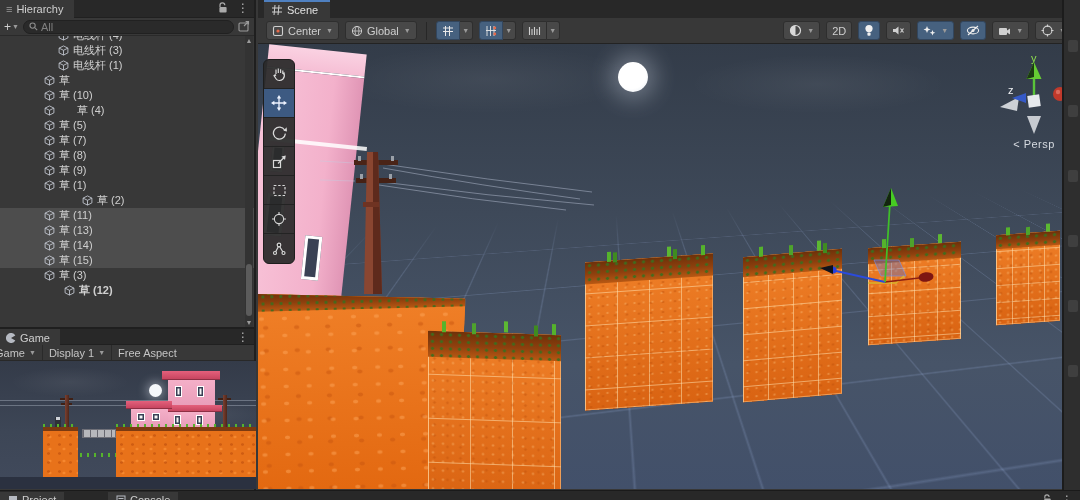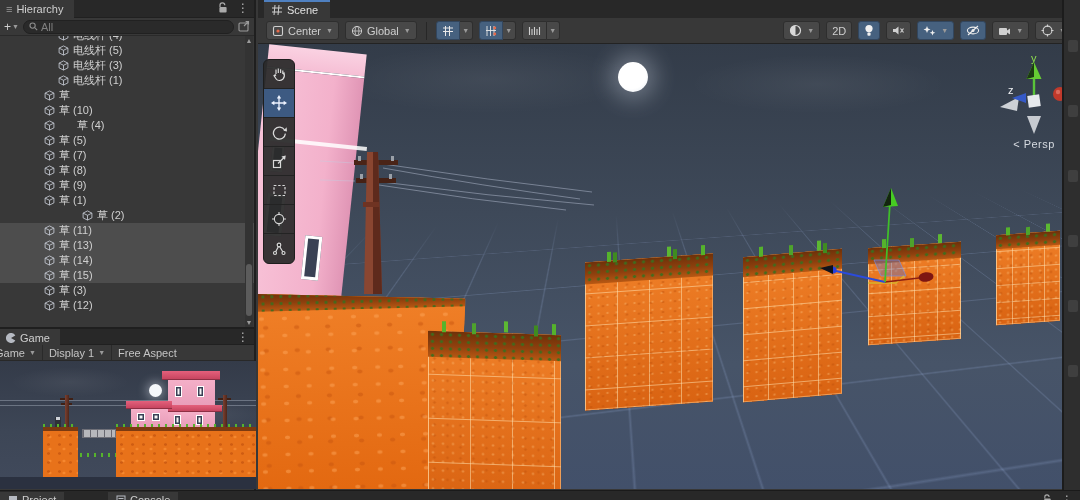--- a/index.html
+++ b/index.html
@@ -153,47 +153,38 @@
           <div class="hier-row" style="padding-left: 58px;">
             <span class="cube">
               <svg width="11" height="11" viewBox="0 0 12 12">
                 <path d="M6 1 L10.8 3.4 V8.6 L6 11 L1.2 8.6 V3.4 Z" fill="none" stroke="#c9ced8" stroke-width="0.9"></path>
                 <path d="M1.2 3.4 L6 5.8 L10.8 3.4 M6 5.8 V11" fill="none" stroke="#c9ced8" stroke-width="0.9"></path>
               </svg>
             </span>
             <span class="hlabel">电线杆 (4)</span>
           </div>
 
+
           <div class="hier-row" style="padding-left: 58px;">
             <span class="cube">
               <svg width="11" height="11" viewBox="0 0 12 12">
                 <path d="M6 1 L10.8 3.4 V8.6 L6 11 L1.2 8.6 V3.4 Z" fill="none" stroke="#c9ced8" stroke-width="0.9"></path>
                 <path d="M1.2 3.4 L6 5.8 L10.8 3.4 M6 5.8 V11" fill="none" stroke="#c9ced8" stroke-width="0.9"></path>
               </svg>
             </span>
-            <span class="hlabel">电线杆 (5)</span>
+            <span class="hlabel">电线杆 (3)</span>
           </div>
 
           <div class="hier-row" style="padding-left: 58px;">
             <span class="cube">
               <svg width="11" height="11" viewBox="0 0 12 12">
                 <path d="M6 1 L10.8 3.4 V8.6 L6 11 L1.2 8.6 V3.4 Z" fill="none" stroke="#c9ced8" stroke-width="0.9"></path>
                 <path d="M1.2 3.4 L6 5.8 L10.8 3.4 M6 5.8 V11" fill="none" stroke="#c9ced8" stroke-width="0.9"></path>
               </svg>
             </span>
-            <span class="hlabel">电线杆 (3)</span>
-          </div>
-
-          <div class="hier-row" style="padding-left: 58px;">
-            <span class="cube">
-              <svg width="11" height="11" viewBox="0 0 12 12">
-                <path d="M6 1 L10.8 3.4 V8.6 L6 11 L1.2 8.6 V3.4 Z" fill="none" stroke="#c9ced8" stroke-width="0.9"></path>
-                <path d="M1.2 3.4 L6 5.8 L10.8 3.4 M6 5.8 V11" fill="none" stroke="#c9ced8" stroke-width="0.9"></path>
-              </svg>
-            </span>
             <span class="hlabel">电线杆 (1)</span>
           </div>
 
           <div class="hier-row" style="padding-left: 44px;">
             <span class="cube">
               <svg width="11" height="11" viewBox="0 0 12 12">
                 <path d="M6 1 L10.8 3.4 V8.6 L6 11 L1.2 8.6 V3.4 Z" fill="none" stroke="#c9ced8" stroke-width="0.9"></path>
                 <path d="M1.2 3.4 L6 5.8 L10.8 3.4 M6 5.8 V11" fill="none" stroke="#c9ced8" stroke-width="0.9"></path>
               </svg>
             </span>
@@ -324,21 +315,21 @@
           <div class="hier-row" style="padding-left: 44px;">
             <span class="cube">
               <svg width="11" height="11" viewBox="0 0 12 12">
                 <path d="M6 1 L10.8 3.4 V8.6 L6 11 L1.2 8.6 V3.4 Z" fill="none" stroke="#c9ced8" stroke-width="0.9"></path>
                 <path d="M1.2 3.4 L6 5.8 L10.8 3.4 M6 5.8 V11" fill="none" stroke="#c9ced8" stroke-width="0.9"></path>
               </svg>
             </span>
             <span class="hlabel">草 (3)</span>
           </div>
 
-          <div class="hier-row" style="padding-left: 44px;">
+          <div class="hier-row" style="padding-left: 64px; font-weight: bold;">
             <span class="cube">
               <svg width="11" height="11" viewBox="0 0 12 12">
                 <path d="M6 1 L10.8 3.4 V8.6 L6 11 L1.2 8.6 V3.4 Z" fill="none" stroke="#c9ced8" stroke-width="0.9"></path>
                 <path d="M1.2 3.4 L6 5.8 L10.8 3.4 M6 5.8 V11" fill="none" stroke="#c9ced8" stroke-width="0.9"></path>
               </svg>
             </span>
             <span class="hlabel">草 (12)</span>
           </div>
         </div>
       <div class="vscroll">

